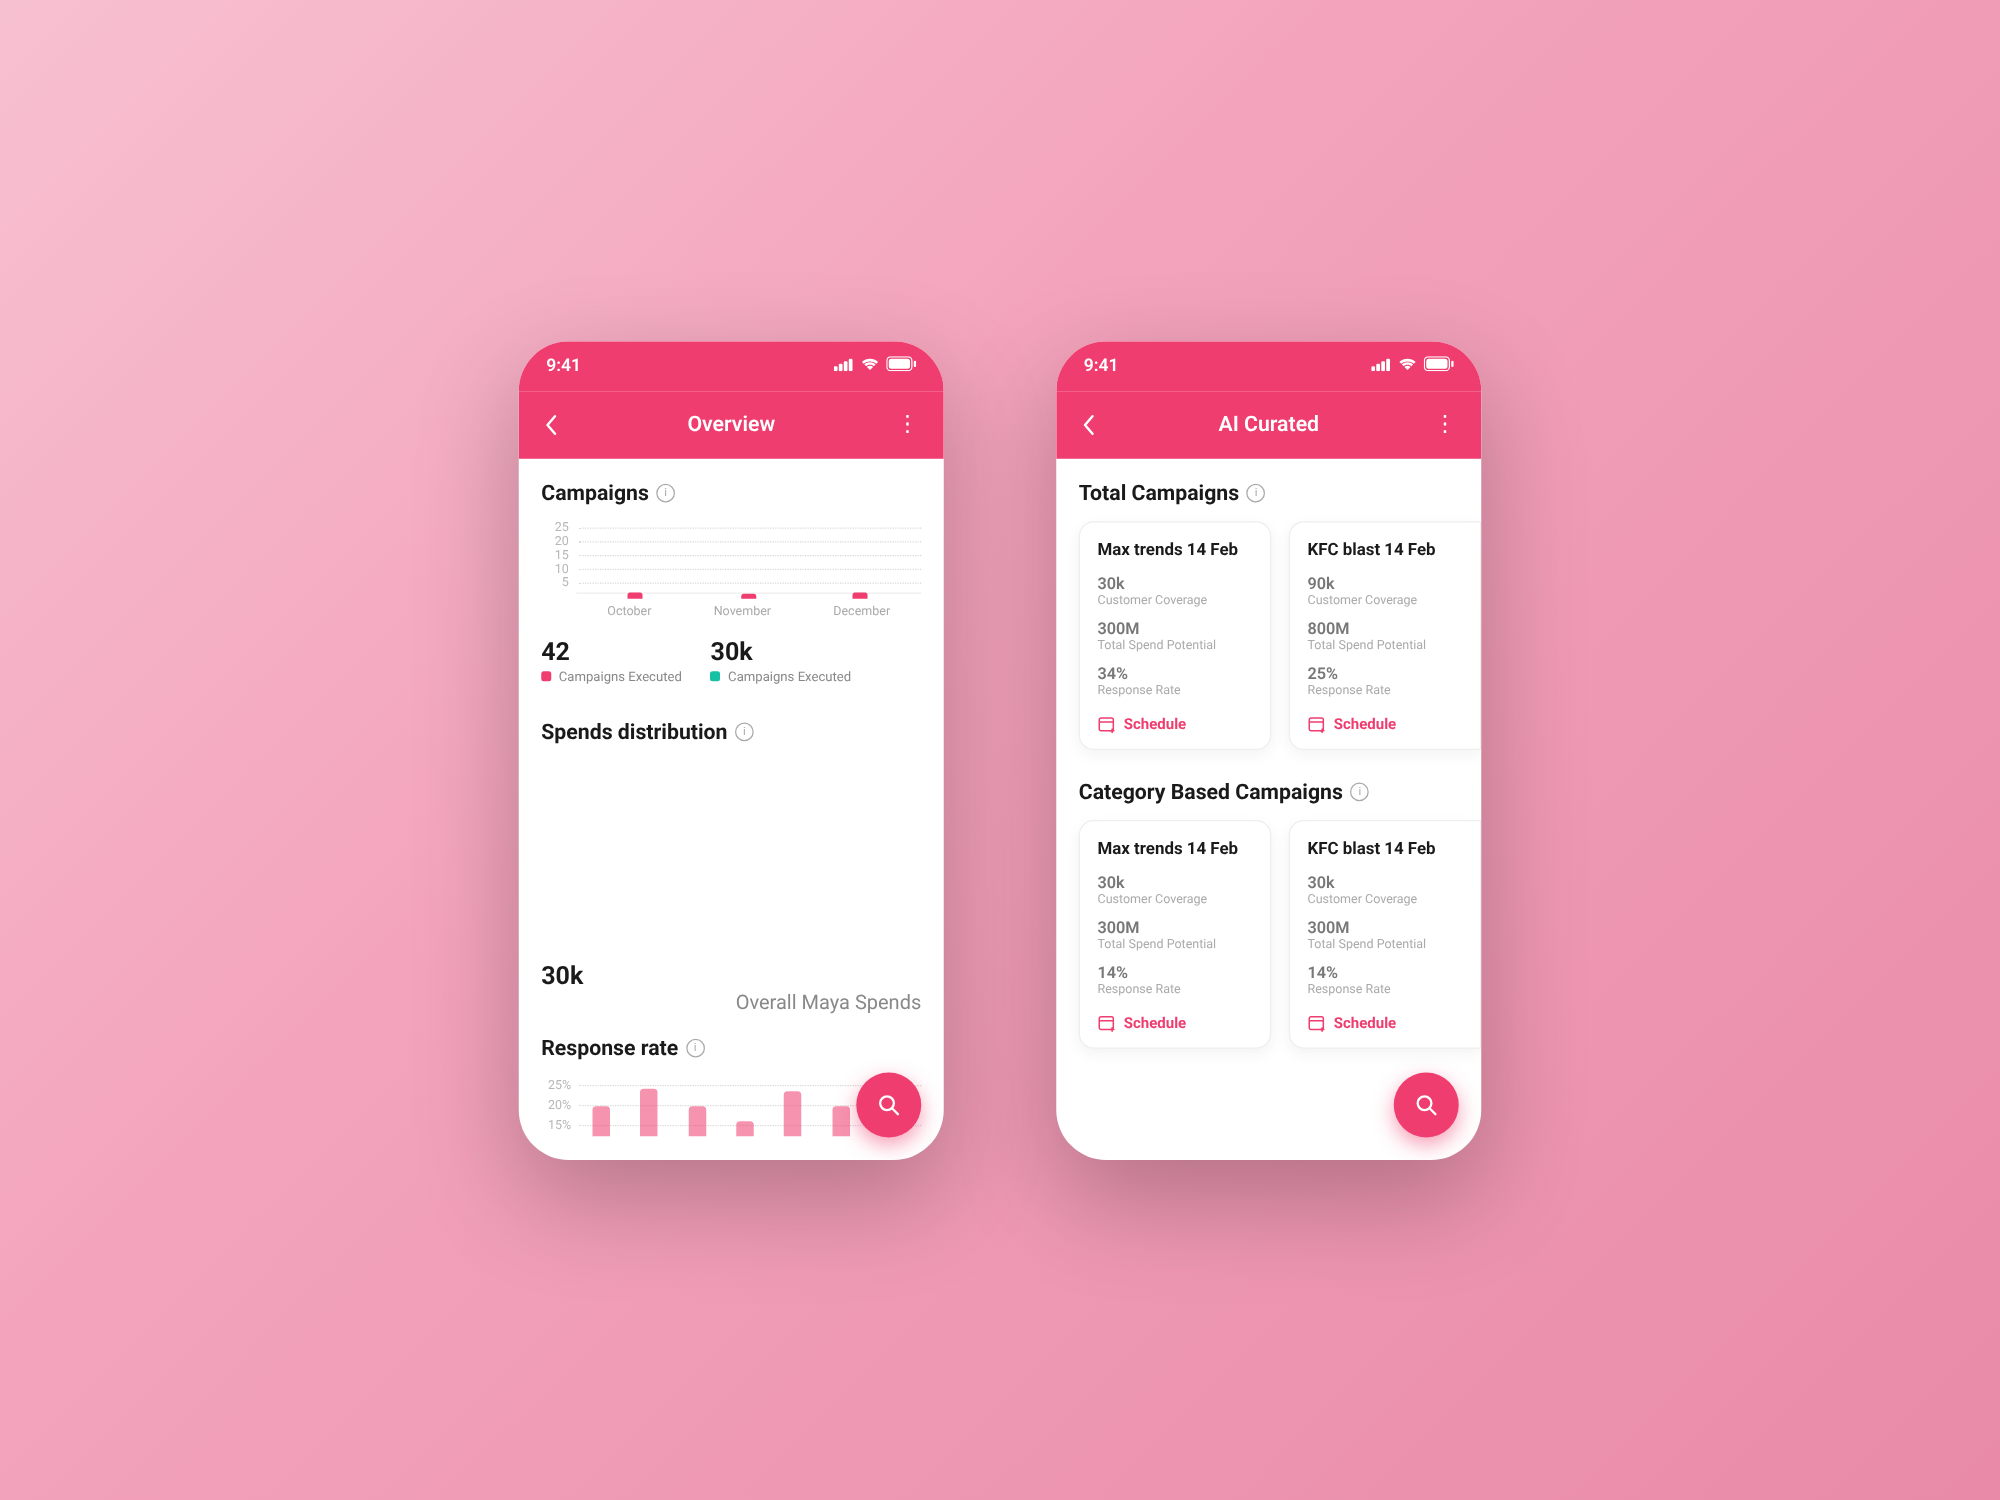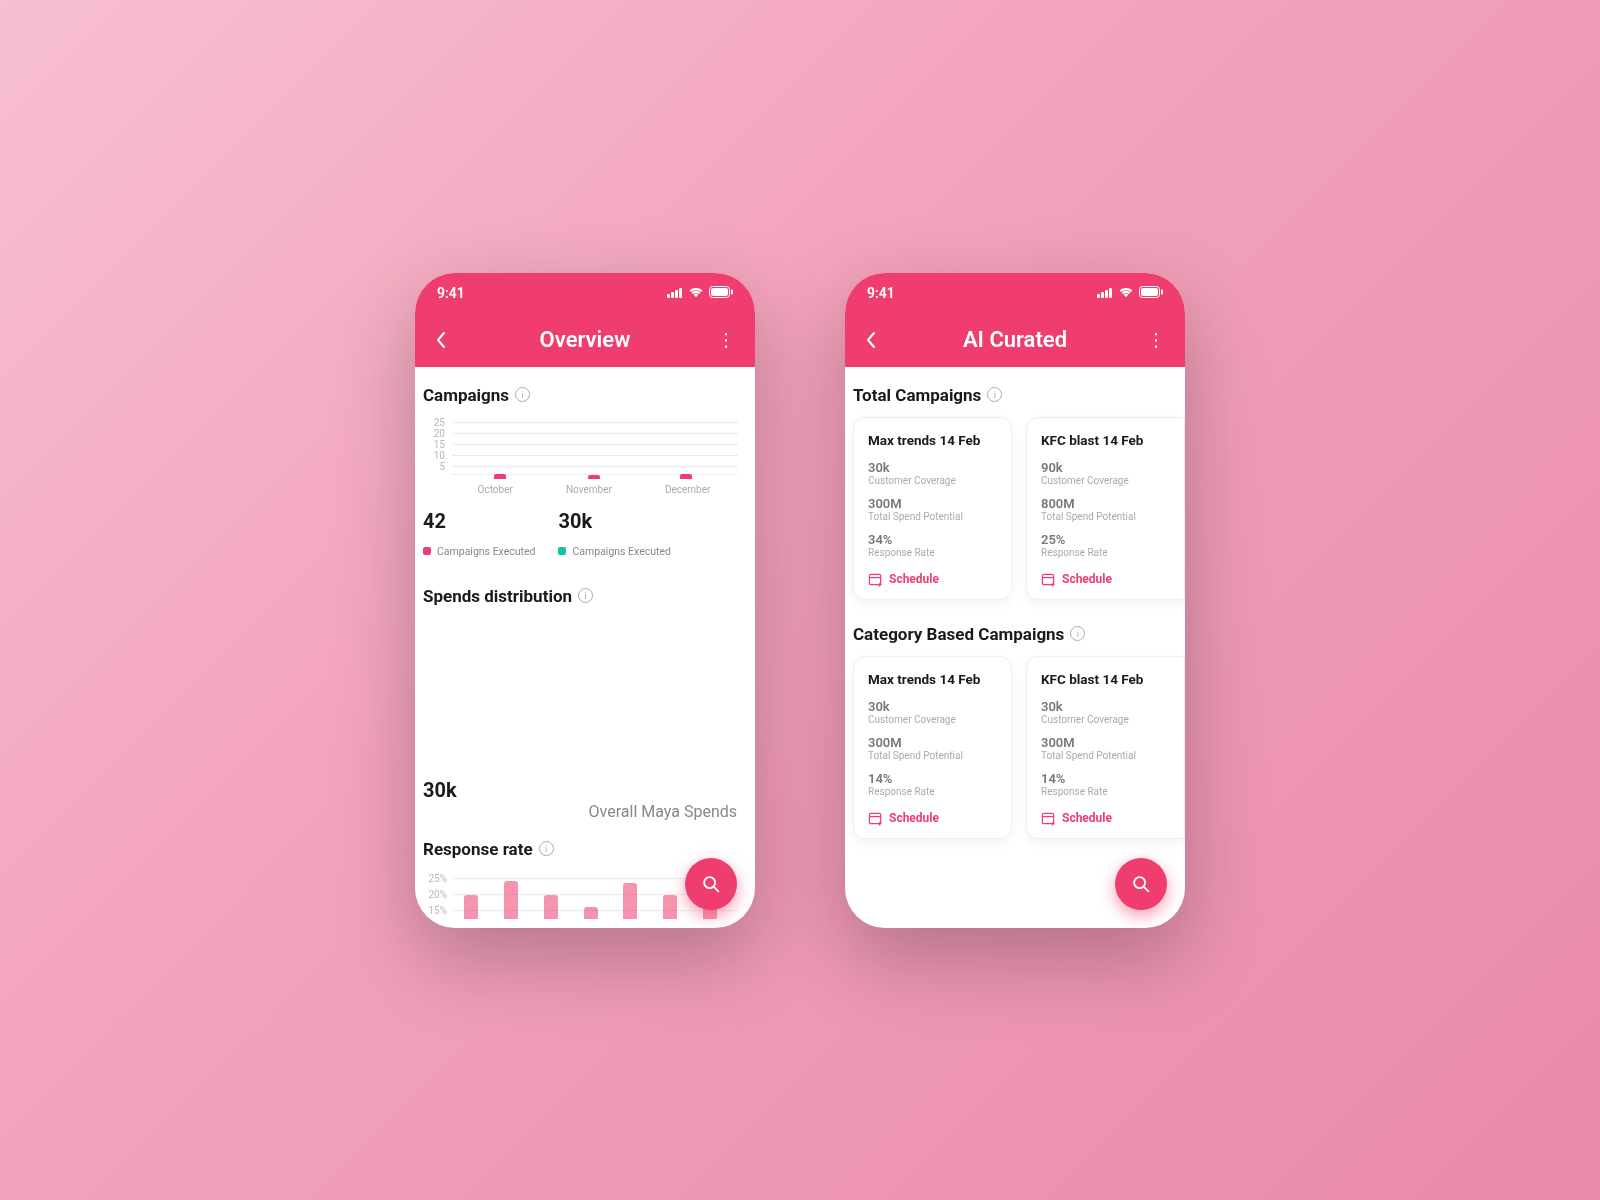--- a/index.html
+++ b/index.html
@@ -47,37 +47,37 @@
     padding: 0 14px;
   }
   .nav-back {
     font-size: 20px;
     cursor: pointer;
     padding: 6px;
     display:flex;
     align-items:center;
   }
   .nav-title {
-    font-size: 22px;
+    font-size: 17px;
     font-weight: 600;
     position: absolute;
     left: 50%;
     transform: translateX(-50%);
   }
   .nav-more {
     font-size: 18px;
     cursor: pointer;
     padding: 6px;
     letter-spacing: 0;
     line-height: 0.3;
   }
   .content {
     flex: 1;
     overflow: hidden;
-    padding: 18px 18px 0 8px;
+    padding: 18px 18px 0 18px;
     position: relative;
   }
   .section-title {
     font-size: 17px;
     font-weight: 700;
     color: #1a1a1a;
     display: flex;
     align-items: center;
     gap: 6px;
     margin-bottom: 12px;
@@ -97,21 +97,21 @@
   
   .chart-area { margin-bottom: 8px; }
   .chart-row{ display:flex; align-items:center; gap:8px; font-size:10px; color:#b7b7b7;}
   .chart-row .tick{ width:22px; text-align:right;}
   .chart-row .line{ flex:1; border-top:1px dotted #d9d9d9;}
   .chart-bars{ position:relative; margin-left:28px; margin-top:2px; border-top:1px solid #eee; height:6px;}
   .chart-bars .bar{ position:absolute; bottom:1px; width:12px; background:#ee3d6e; border-radius:2px 2px 0 0;}
   .x-labels{ display:flex; margin-left:28px; justify-content:space-around; font-size:10px; color:#aaa; margin-top:4px;}
   .stats-row{ display:flex; gap:23px; margin-top:14px; margin-bottom:28px;}
   .stat .big{ font-size:20px; font-weight:700; color:#1a1a1a;}
-  .legend{ font-size:10.5px; color:#888; display:flex; align-items:center; gap:6px; margin-top:12px;}
+  .legend{ font-size:10.5px; color:#888; display:flex; align-items:center; gap:6px; margin-top:2px;}
   .dot{ width:8px;height:8px;border-radius:2px;}
   .dot.pink{background:#ee3d6e;}
   .dot.teal{background:#16c0a3;}
   .spends-block{ height:160px;}
   .spends-value-block{margin-bottom:18px;}
   .single-stat .big{ font-size:20px; font-weight:700; color:#1a1a1a;}
   .single-stat .sub{ font-size:16px; color:#888;text-align:right;}
   
   .resp-chart{ margin-top:6px;}
   .resp-row{ display:flex; align-items:center; gap:6px; font-size:10px; color:#b7b7b7; height:16px;}

